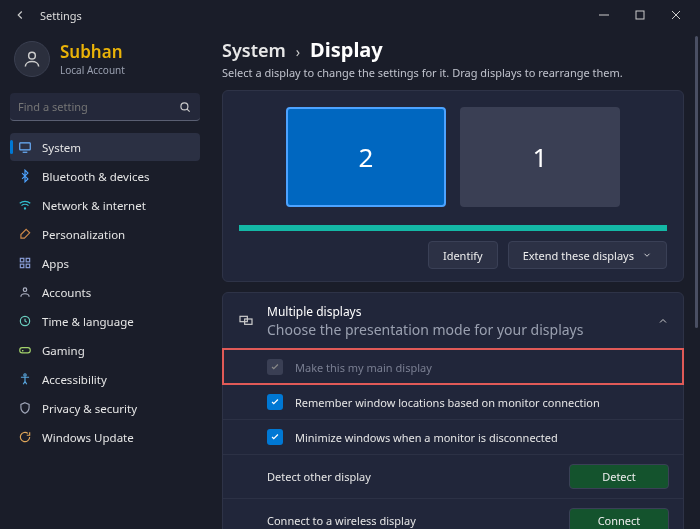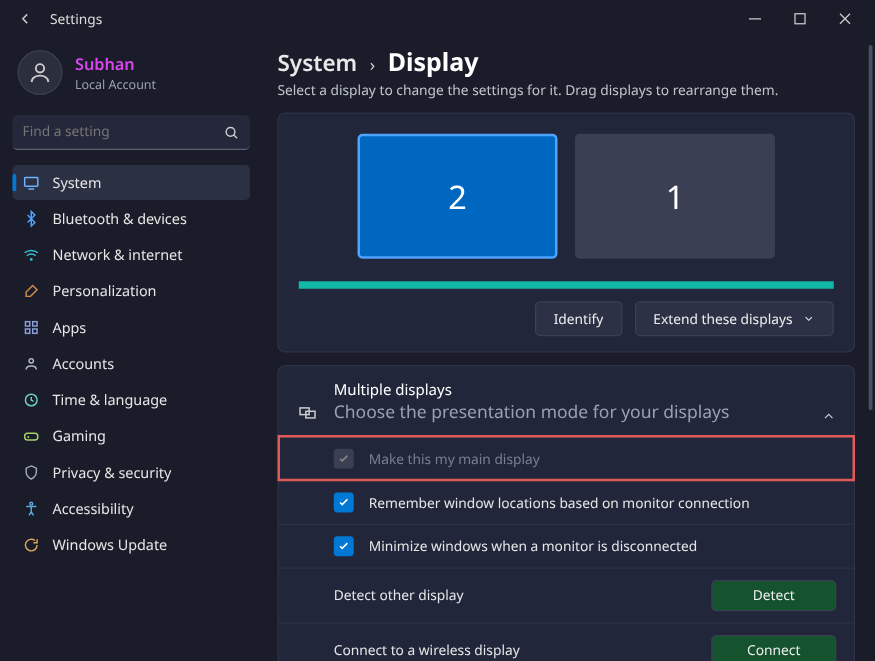--- a/index.html
+++ b/index.html
@@ -12,21 +12,21 @@
   .titlebar .title { margin-left: 8px; font-size: 11px; color: #ddd; }
   .titlebar .spacer { flex: 1; }
   .winbtn { width: 36px; height: 28px; display: flex; align-items: center; justify-content: center; color: #ccc; }
 
   .main-area { display: flex; height: calc(100% - 30px); }
 
   
   .sidebar { width: 210px; padding: 6px 10px 10px 10px; display: flex; flex-direction: column; gap: 6px; }
   .profile { display: flex; align-items: center; gap: 10px; padding: 4px 4px 10px 4px; }
   .avatar { width: 36px; height: 36px; border-radius: 50%; background: #2b2f3d; display: flex; align-items: center; justify-content: center; color: #ccc; border: 1px solid #3a3f50; }
-  .profile .name { font-size: 13px; font-weight: 600; color: #d946ef; }
+  .profile .name { font-size: 17px; font-weight: 600; color: #eab308; }
   .profile .sub  { font-size: 10px; color: #9aa0b0; }
 
   .search { display: flex; align-items: center; background: #24283a; border-radius: 4px; padding: 0 8px; height: 28px; border-bottom: 1px solid #5a5f72; }
   .search input { flex: 1; background: transparent; border: none; outline: none; color: #ddd; font-size: 11px; }
   .search svg { color: #ccc; }
 
   .nav { display: flex; flex-direction: column; gap: 1px; margin-top: 6px; }
   .nav-item { display: flex; align-items: center; gap: 10px; height: 28px; padding: 0 8px; border-radius: 4px; color: #e6e6e6; font-size: 11.5px; position: relative; cursor: default; }
   .nav-item.active { background: #2b3043; }
   .nav-item.active::before { content: ""; position: absolute; left: 0; top: 7px; bottom: 7px; width: 3px; background: #0078d4; border-radius: 2px; }
@@ -42,21 +42,21 @@
 
   .display-card { background: #21263a; border: 1px solid #2e3347; border-radius: 6px; padding: 16px 16px 12px 16px; }
   .displays-row { display: flex; justify-content: center; gap: 14px; margin-bottom: 18px; }
   .monitor { width: 160px; height: 100px; border-radius: 4px; display: flex; align-items: center; justify-content: center; font-size: 26px; color: #fff; }
   .monitor.primary { background: #0067c0; border: 2px solid #4da3ff; }
   .monitor.secondary { background: #3a3f54; }
   .display-actions { display: flex; justify-content: flex-end; gap: 10px; padding-top: 10px; border-top: 6px solid #14b8a6; }
   .btn { background: #2c3145; border: 1px solid #3a4056; color: #eee; font-size: 11px; height: 28px; padding: 0 14px; border-radius: 4px; display: flex; align-items: center; gap: 8px; }
 
   .section { background: #21263a; border: 1px solid #2e3347; border-radius: 6px; margin-top: 10px; }
-  .section-header { display: flex; align-items: flex-end; gap: 12px; padding: 10px 14px; }
+  .section-header { display: flex; align-items: center; gap: 12px; padding: 10px 14px; }
   .section-header .sh-icon { width: 18px; color: #ccc; display: flex; justify-content: center; }
   .section-header .sh-text { flex: 1; }
   .section-header .sh-title { font-size: 12px; color: #fff; }
   .section-header .sh-sub { font-size: 14px; color: #9aa0b0; }
   .section-header .chev-icon { color: #ccc; }
 
   .option-row { display: flex; align-items: center; gap: 12px; padding: 9px 14px 9px 44px; border-top: 1px solid #2c3145; font-size: 11px; }
   .option-row .row-label { flex: 1; color: #e6e6e6; }
   .option-row.disabled .row-label { color: #7a7f92; }
   .checkbox { width: 16px; height: 16px; border-radius: 3px; display: flex; align-items: center; justify-content: center; }
@@ -196,34 +196,34 @@
             <svg width="14" height="14" viewBox="0 0 24 24" fill="none" stroke="#a3d26b" stroke-width="2">
               <rect x="3" y="8" width="18" height="9" rx="4"></rect>
               <line x1="8" y1="12" x2="8" y2="14"></line>
               <line x1="7" y1="13" x2="9" y2="13"></line>
             </svg>
           </span>
         <span>Gaming</span>
       </div>
       <div class="nav-item">
         <span class="icon">
-            <svg width="14" height="14" viewBox="0 0 24 24" fill="none" stroke="#a0a6b8" stroke-width="2">
-              <path d="M12 3l7 3v5c0 5-3 8-7 10-4-2-7-5-7-10V6z"></path>
-            </svg>
-          </span>
-        <span>Privacy &amp; security</span>
-      </div>
-      <div class="nav-item">
-        <span class="icon">
             <svg width="14" height="14" viewBox="0 0 24 24" fill="none" stroke="#5aa8e0" stroke-width="2">
               <circle cx="12" cy="5" r="2"></circle>
               <path d="M5 9h14M12 9v7m-3 5l3-5 3 5"></path>
             </svg>
           </span>
         <span>Accessibility</span>
+      </div>
+      <div class="nav-item">
+        <span class="icon">
+            <svg width="14" height="14" viewBox="0 0 24 24" fill="none" stroke="#a0a6b8" stroke-width="2">
+              <path d="M12 3l7 3v5c0 5-3 8-7 10-4-2-7-5-7-10V6z"></path>
+            </svg>
+          </span>
+        <span>Privacy &amp; security</span>
       </div>
       <div class="nav-item">
         <span class="icon">
             <svg width="14" height="14" viewBox="0 0 24 24" fill="none" stroke="#e0a75a" stroke-width="2">
               <path d="M20 12a8 8 0 1 1-3-6.2M20 4v5h-5"></path>
             </svg>
           </span>
         <span>Windows Update</span>
       </div>
     </div>

